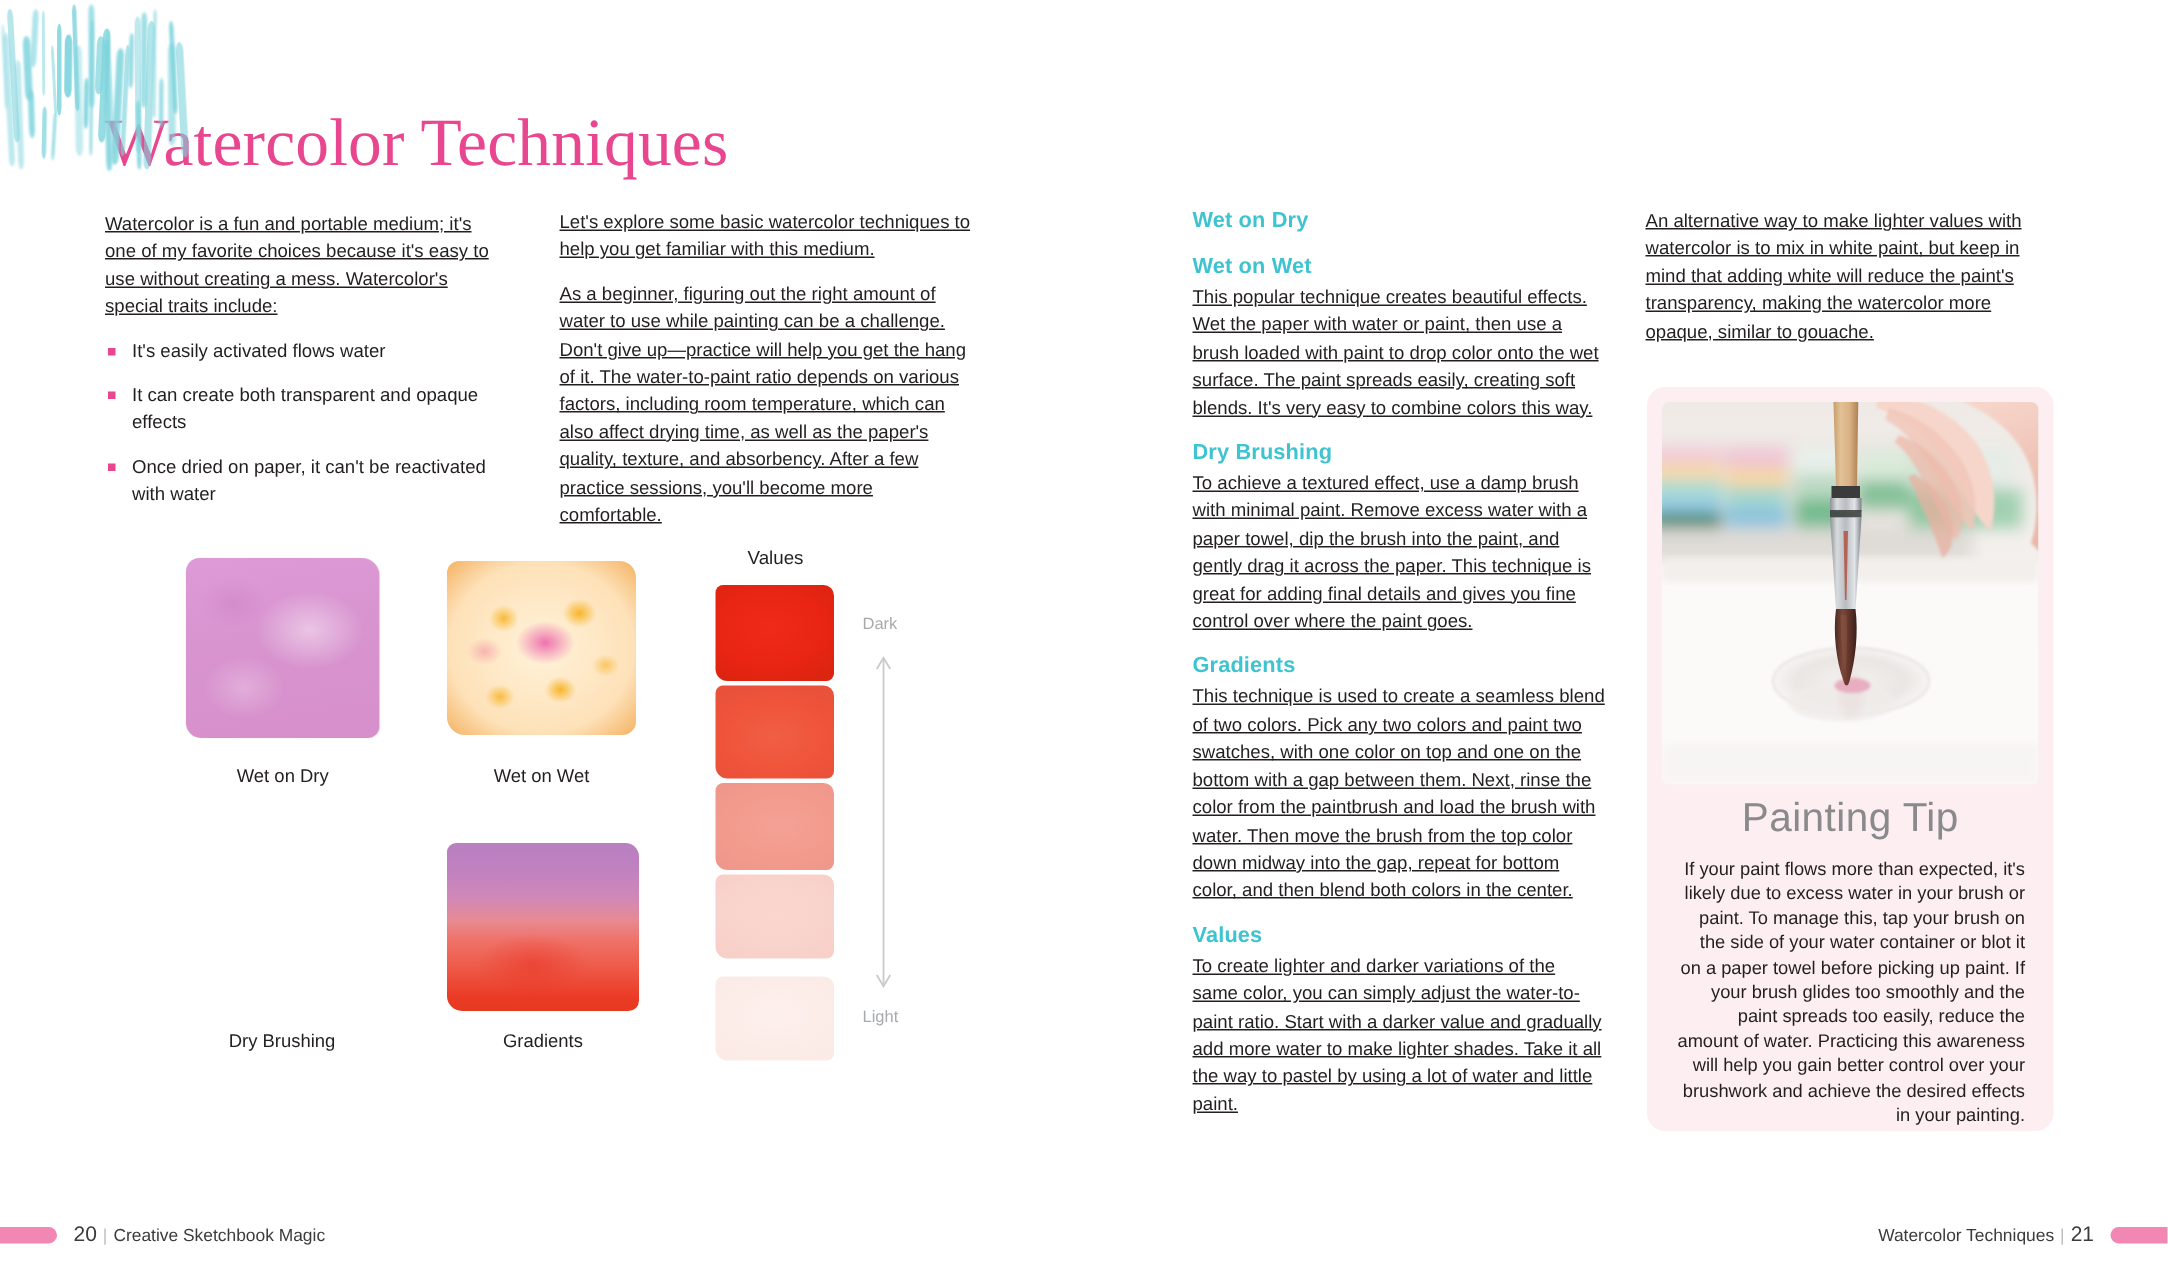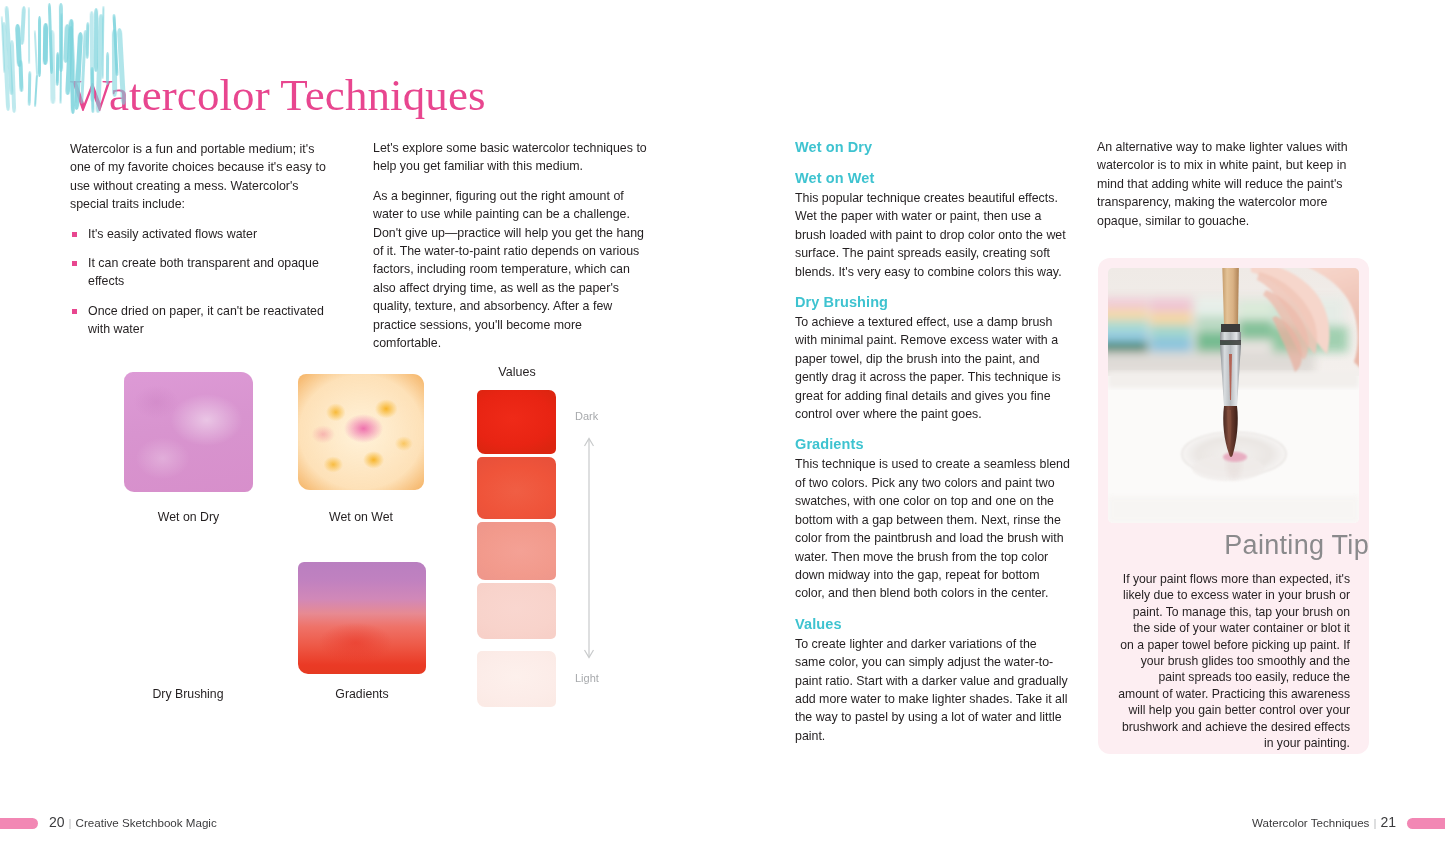--- a/index.html
+++ b/index.html
@@ -38,20 +38,21 @@
   
   .body-col {
     position: absolute;
     font-size: 12.4px;
     line-height: 18.4px;
     color: #231f20;
     text-align: left;
   }
   .body-col p {
     margin: 0 0 11px 0;
+    text-decoration: underline;
   }
 
   
   #col-left   { left: 70px;   top: 140px;  width: 262px; }
   #col-two    { left: 373px;  top: 139px;  width: 278px; }
   #col-three  { left: 795px;  top: 138px;  width: 275px; }
   #col-four   { left: 1097px; top: 138px;  width: 272px; }
 
   
   ul.traits {
@@ -220,21 +221,21 @@
     width: 251px;
     height: 255px;
     border-radius: 5px;
     overflow: hidden;
     background: #f2f0ee;
   }
   #tip-title {
     position: absolute;
     left: 0; right: 0;
     top: 272px;
-    text-align: right;
+    text-align: center;
     font-size: 27px;
     color: #8a8a8c;
     font-weight: normal;
     letter-spacing: 0.3px;
   }
   #tip-body {
     position: absolute;
     left: 19px;
     right: 19px;
     top: 313px;

